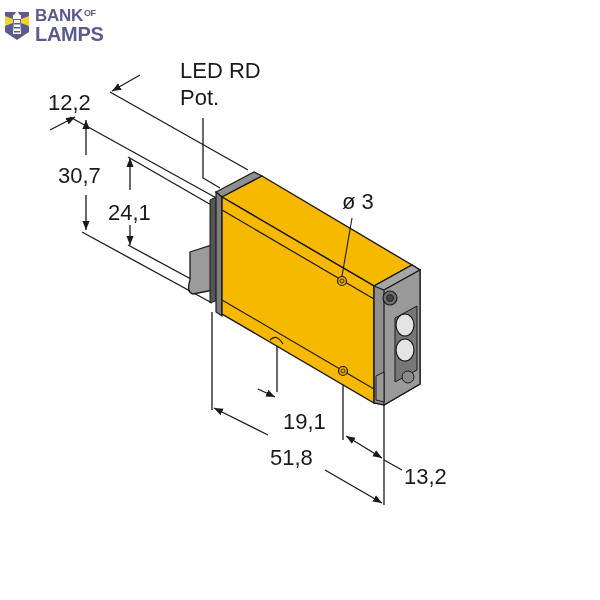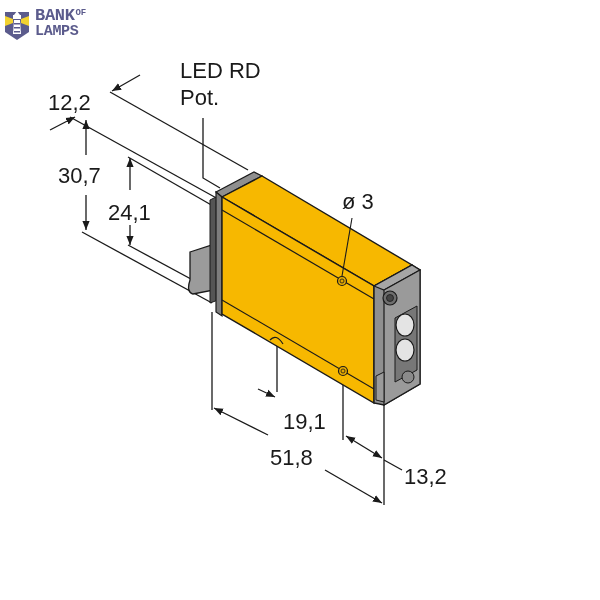--- a/index.html
+++ b/index.html
@@ -1,23 +1,23 @@
 <!DOCTYPE html>
 <html><head>
   <meta charset="utf-8">
   <style>
     html, body { margin: 0; padding: 0; background: #ffffff; }
     body { width: 600px; height: 600px; position: relative; overflow: hidden;
            font-family: "Liberation Sans", sans-serif; }
     .logo { position: absolute; left: 2px; top: 4px; width: 100px; height: 40px; }
     .logo-text { position: absolute; left: 33px; font-weight: bold; color: #5b5b8c;
-                 font-family: Liberation Mono, monospace; line-height: 1; letter-spacing: -0.3px; }
+                 font-family: Liberation Sans, sans-serif; line-height: 1; letter-spacing: -0.3px; }
     .logo-bank { top: 3px; font-size: 17px; }
     .logo-of { font-size: 9px; vertical-align: top; margin-left: 1px; position: relative; top: 2px; }
-    .logo-lamps { top: 20px; font-size: 15px; }
+    .logo-lamps { top: 20px; font-size: 20px; }
     svg.drawing { position: absolute; left: 0; top: 0; width: 600px; height: 600px; }
     .dim-label { font-family: "Liberation Sans", sans-serif; font-size: 22px; fill: #1a1a1a; }
   </style>
 </head>
 <body>
 
 <div class="logo">
   <svg width="30" height="36" viewBox="0 0 30 36" style="position:absolute;left:0;top:2px;">
     <path d="M3 6 L27 6 L27 26 L15 34 L3 26 Z" fill="#5b5b8c"></path>
     <path d="M3 10 L11 13 L11 17 L3 20 Z" fill="#f2d230"></path>

